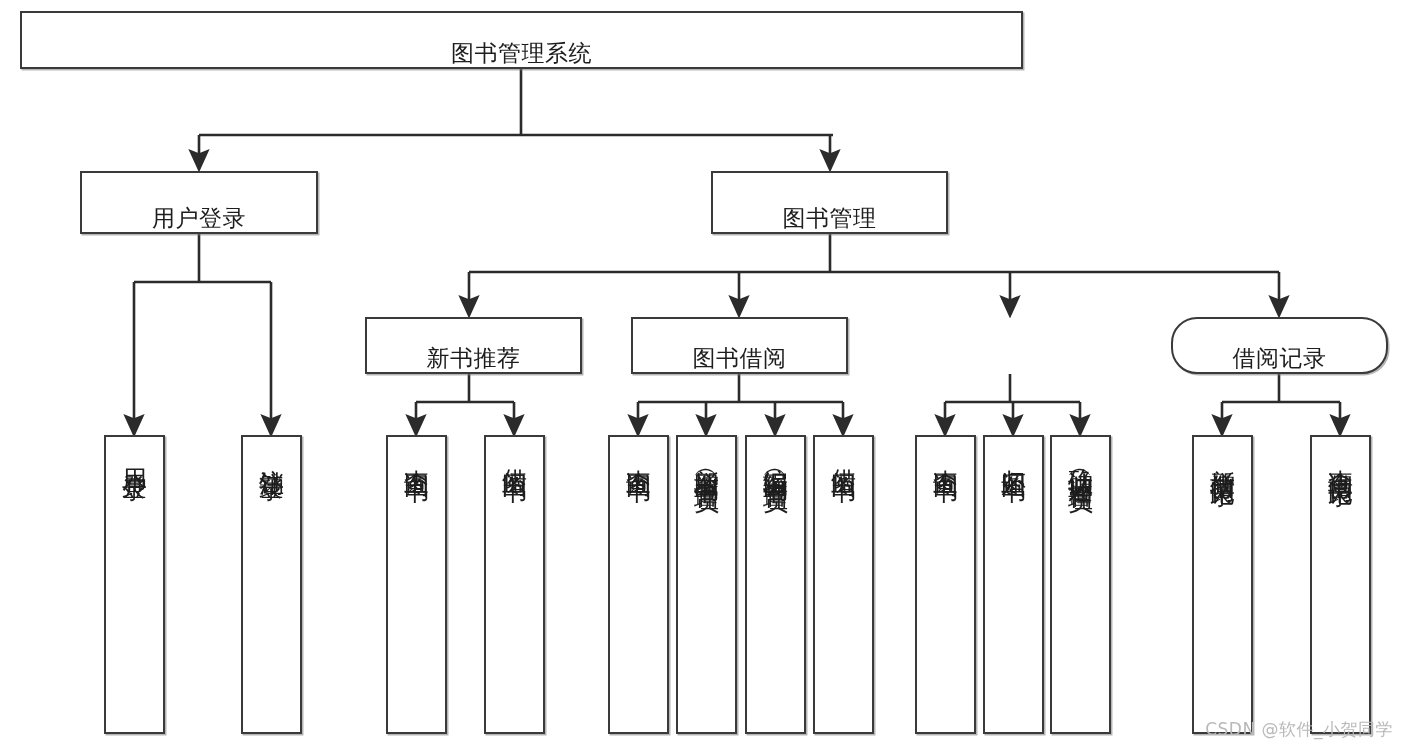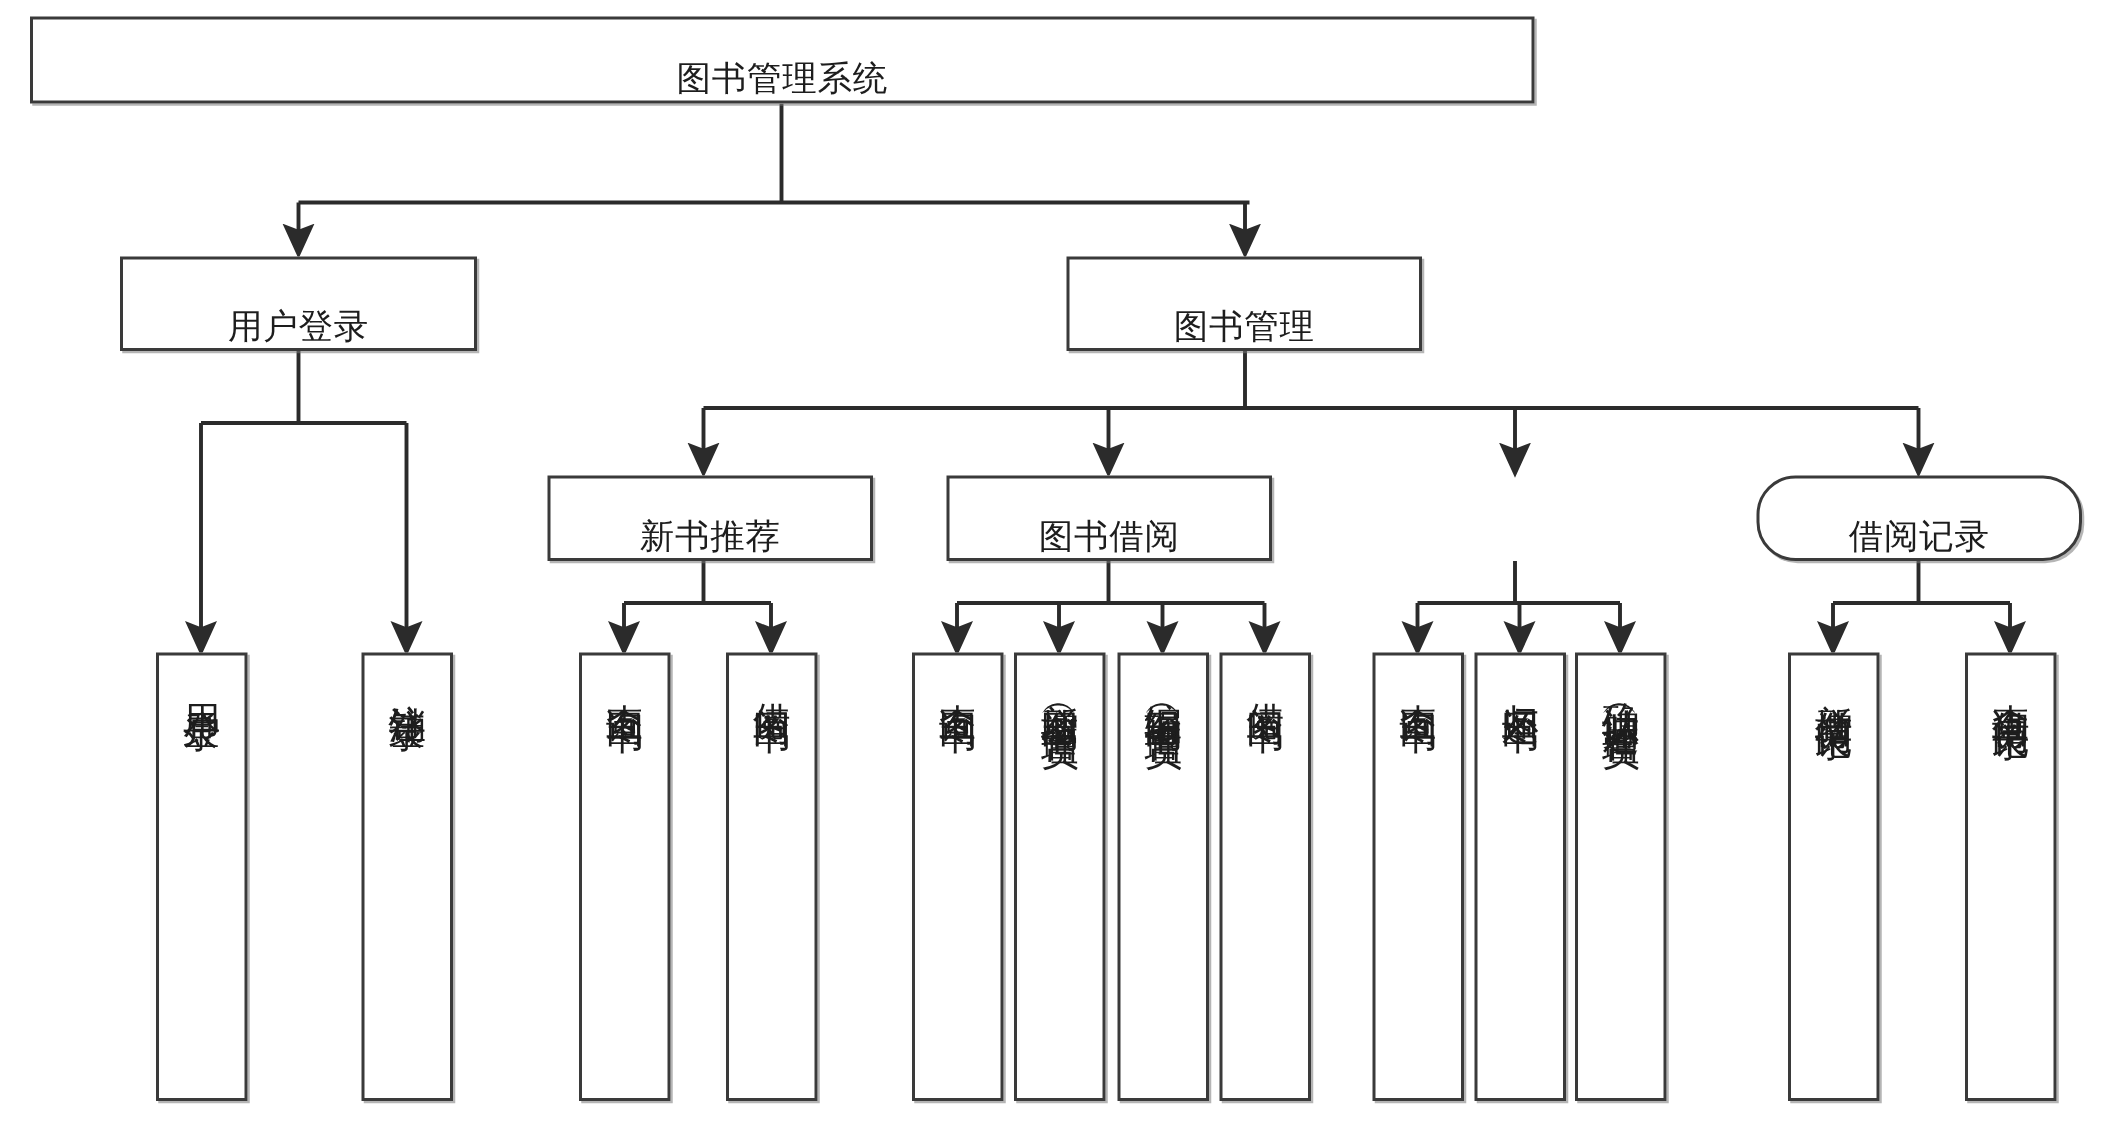--- a/index.html
+++ b/index.html
@@ -182,13 +182,14 @@
     <span class="label">确认归还（管理员）</span>
   </div>
 
   <div class="node vert" style="left:1192px; top:435px; width:61px; height:299px;">
     <span class="label">新增借阅记录</span>
   </div>
   <div class="node vert" style="left:1310px; top:435px; width:61px; height:299px;">
     <span class="label">查询借阅记录</span>
   </div>
 
+  <div id="watermark">CSDN @软件_小贺同学</div>
 </div>
 
 </body></html>

